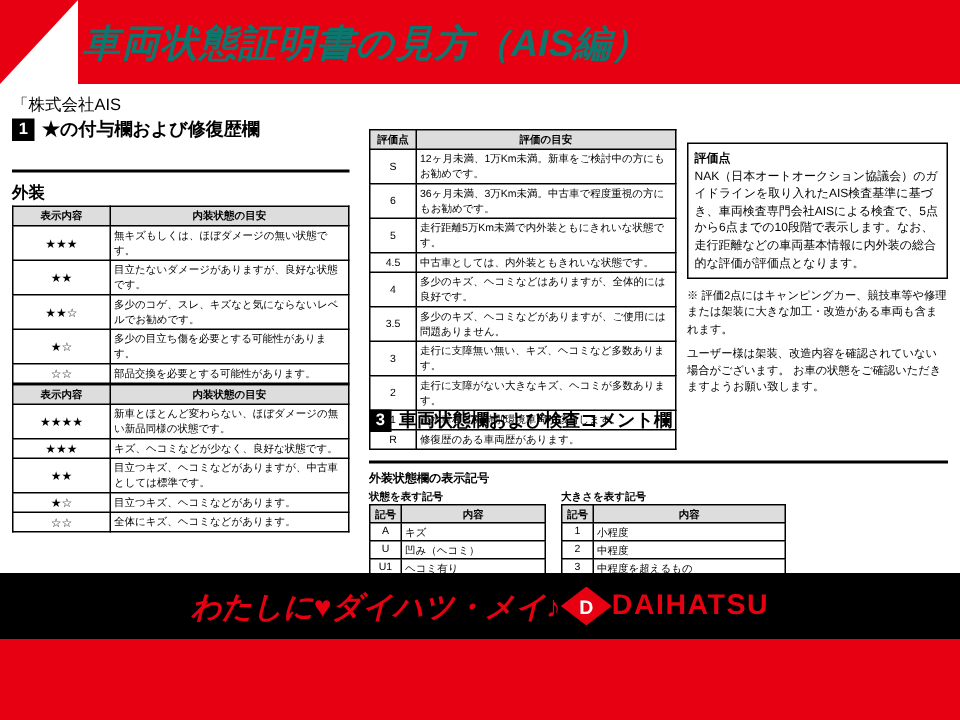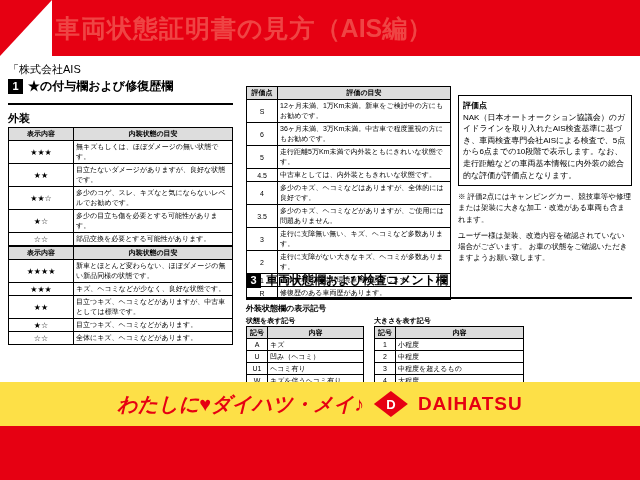--- a/index.html
+++ b/index.html
@@ -1,28 +1,28 @@
 <!DOCTYPE html>
 <html><head>
 <meta charset="utf-8">
 <style>
   html,body{margin:0;padding:0;}
   body{width:640px;height:480px;background:#fff;font-family:"Liberation Sans",sans-serif;color:#000;overflow:hidden;}
   .page{position:relative;width:640px;height:480px;box-sizing:border-box;}
   .topbar{position:absolute;left:0;top:0;width:640px;height:56px;background:#e60012;}
-  .title-wrap{position:absolute;left:55px;top:8px;width:560px;height:40px;color:#ef4444;display:flex;align-items:center;}
+  .title-wrap{position:absolute;left:55px;top:8px;width:560px;height:40px;color:#0f766e;display:flex;align-items:center;font-style:italic;}
   .title-main{font-size:25px;font-weight:bold;letter-spacing:1px;}
   .title-sub{font-size:25px;font-weight:bold;}
   .corner{position:absolute;background:#fff;}
   .c1{left:0;top:0;width:52px;height:56px;}
   .c1:after{content:"";position:absolute;left:0;top:0;width:0;height:0;border-left:52px solid #e60012;border-bottom:56px solid transparent;}
   .company{position:absolute;left:8px;top:62px;font-size:11px;font-weight:normal;}
 
   .num{display:inline-block;width:15px;height:15px;background:#000;color:#fff;font-size:11px;font-weight:bold;text-align:center;line-height:15px;vertical-align:middle;margin-right:5px;}
-  .sec-head{font-size:12px;font-weight:bold;border-bottom:2px solid #000;padding-bottom:8px;}
+  .sec-head{font-size:12px;font-weight:bold;border-bottom:2px solid #000;padding-bottom:18px;}
 
   .col-left{position:absolute;left:8px;top:78px;width:225px;}
   .col-mid{position:absolute;left:246px;top:78px;width:205px;}
   .col-right{position:absolute;left:458px;top:95px;width:174px;font-size:8px;line-height:1.45;}
 
   table{border-collapse:collapse;width:100%;}
   td,th{border:1px solid #000;font-size:7px;padding:1px 2px;vertical-align:middle;}
   .thc{background:#ddd;font-weight:bold;text-align:center;font-size:7px;}
   .stars{text-align:center;white-space:nowrap;font-size:8px;letter-spacing:0px;}
   .cap{font-size:11px;font-weight:bold;margin:6px 0 1px 0;}
@@ -37,21 +37,21 @@
   .sub-label{font-size:8px;font-weight:bold;margin:4px 0 2px 0;}
   .two{display:flex;gap:10px;}
   .two .half{width:118px;}
   .two .half2{width:150px;}
   .mini td{font-size:7px;padding:0px 2px;height:11px;}
   .mini .k{text-align:center;width:16px;}
   .note{font-size:7.5px;line-height:1.5;margin-top:4px;width:232px;}
   .note b{font-size:8px;}
 
   .bottombar{position:absolute;left:0;bottom:0;width:640px;height:54px;background:#e60012;}
-  .footer{position:absolute;left:0;bottom:54px;width:640px;height:44px;background:#fde047;display:flex;align-items:center;justify-content:center;gap:10px;}
+  .footer{position:absolute;left:0;bottom:54px;width:640px;height:44px;background:#000000;display:flex;align-items:center;justify-content:center;}
   .slogan{color:#e60012;font-size:20px;font-weight:bold;font-style:italic;}
   .brand{color:#e60012;font-size:19px;font-weight:bold;letter-spacing:1px;}
   .dmark{width:34px;height:26px;background:#e60012;clip-path:polygon(50% 0%,100% 50%,50% 100%,0% 50%);display:flex;align-items:center;justify-content:center;}
   .dmark span{color:#fff;font-size:13px;font-weight:bold;}
   .note-star{font-size:7.5px;line-height:1.5;margin-top:5px;}
 </style>
 </head>
 <body>
 
 <div class="page">

